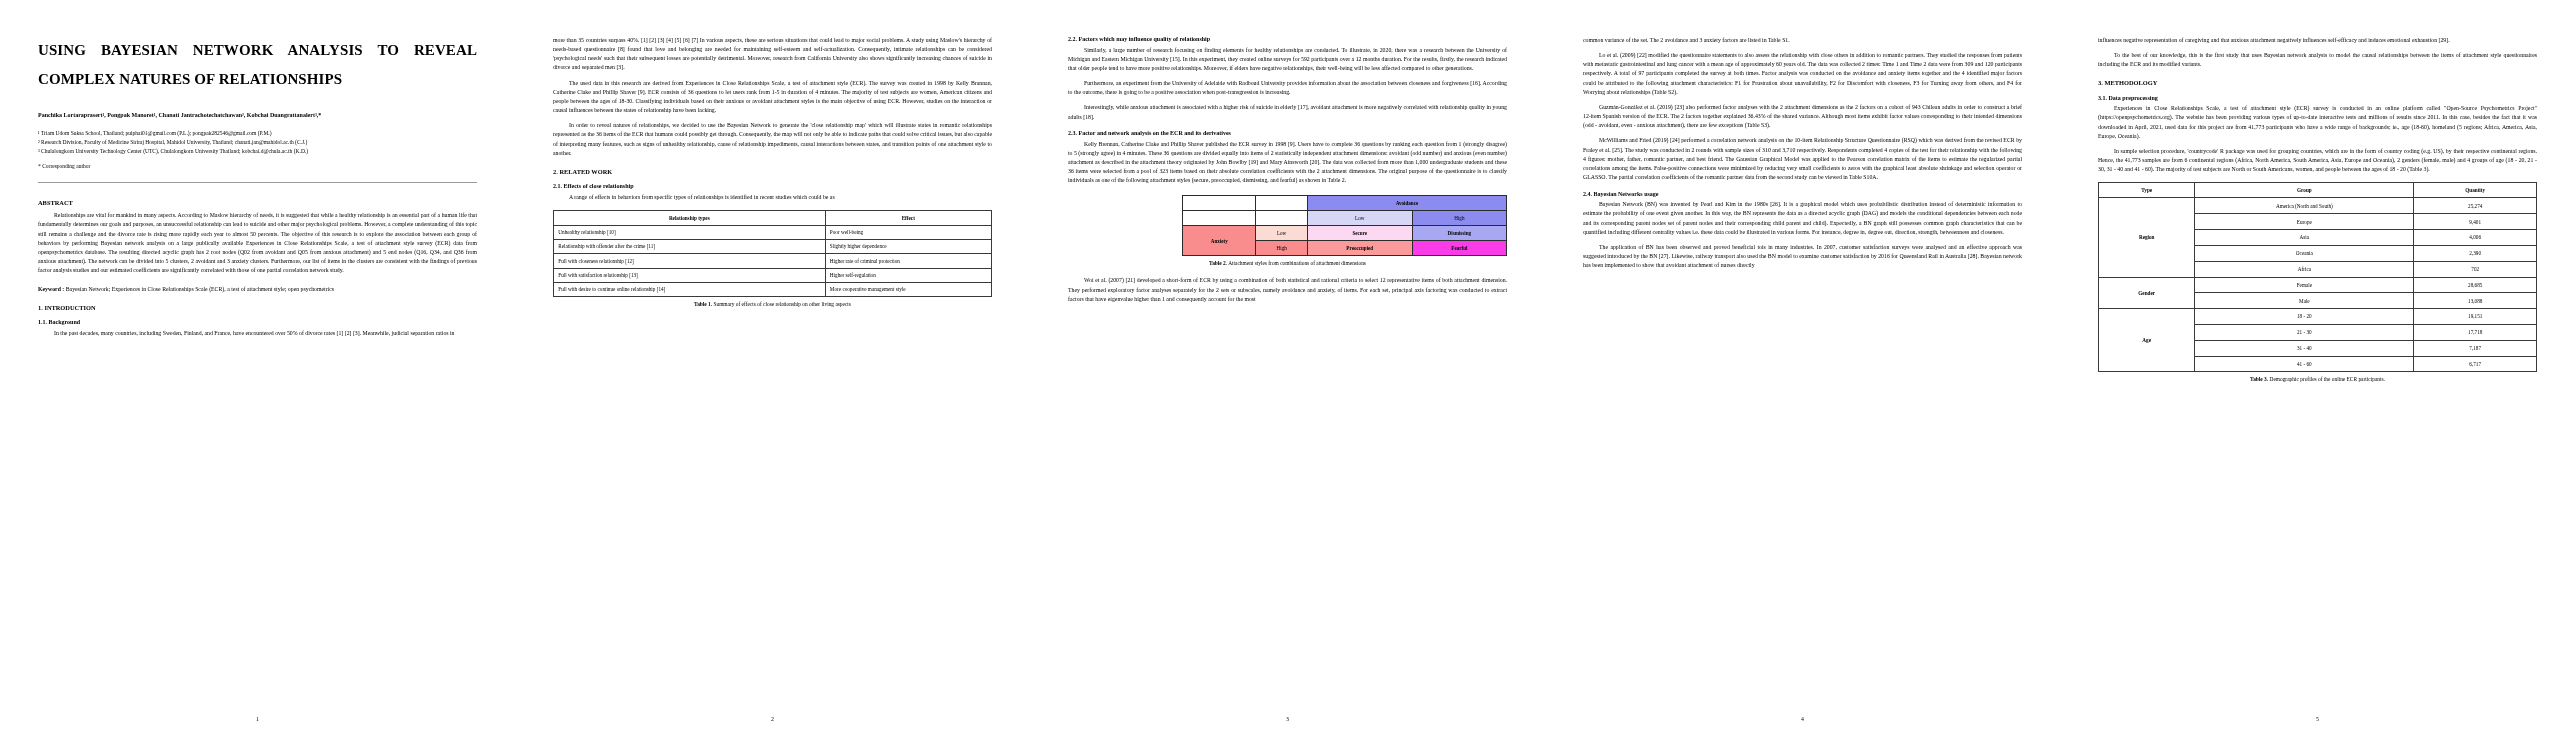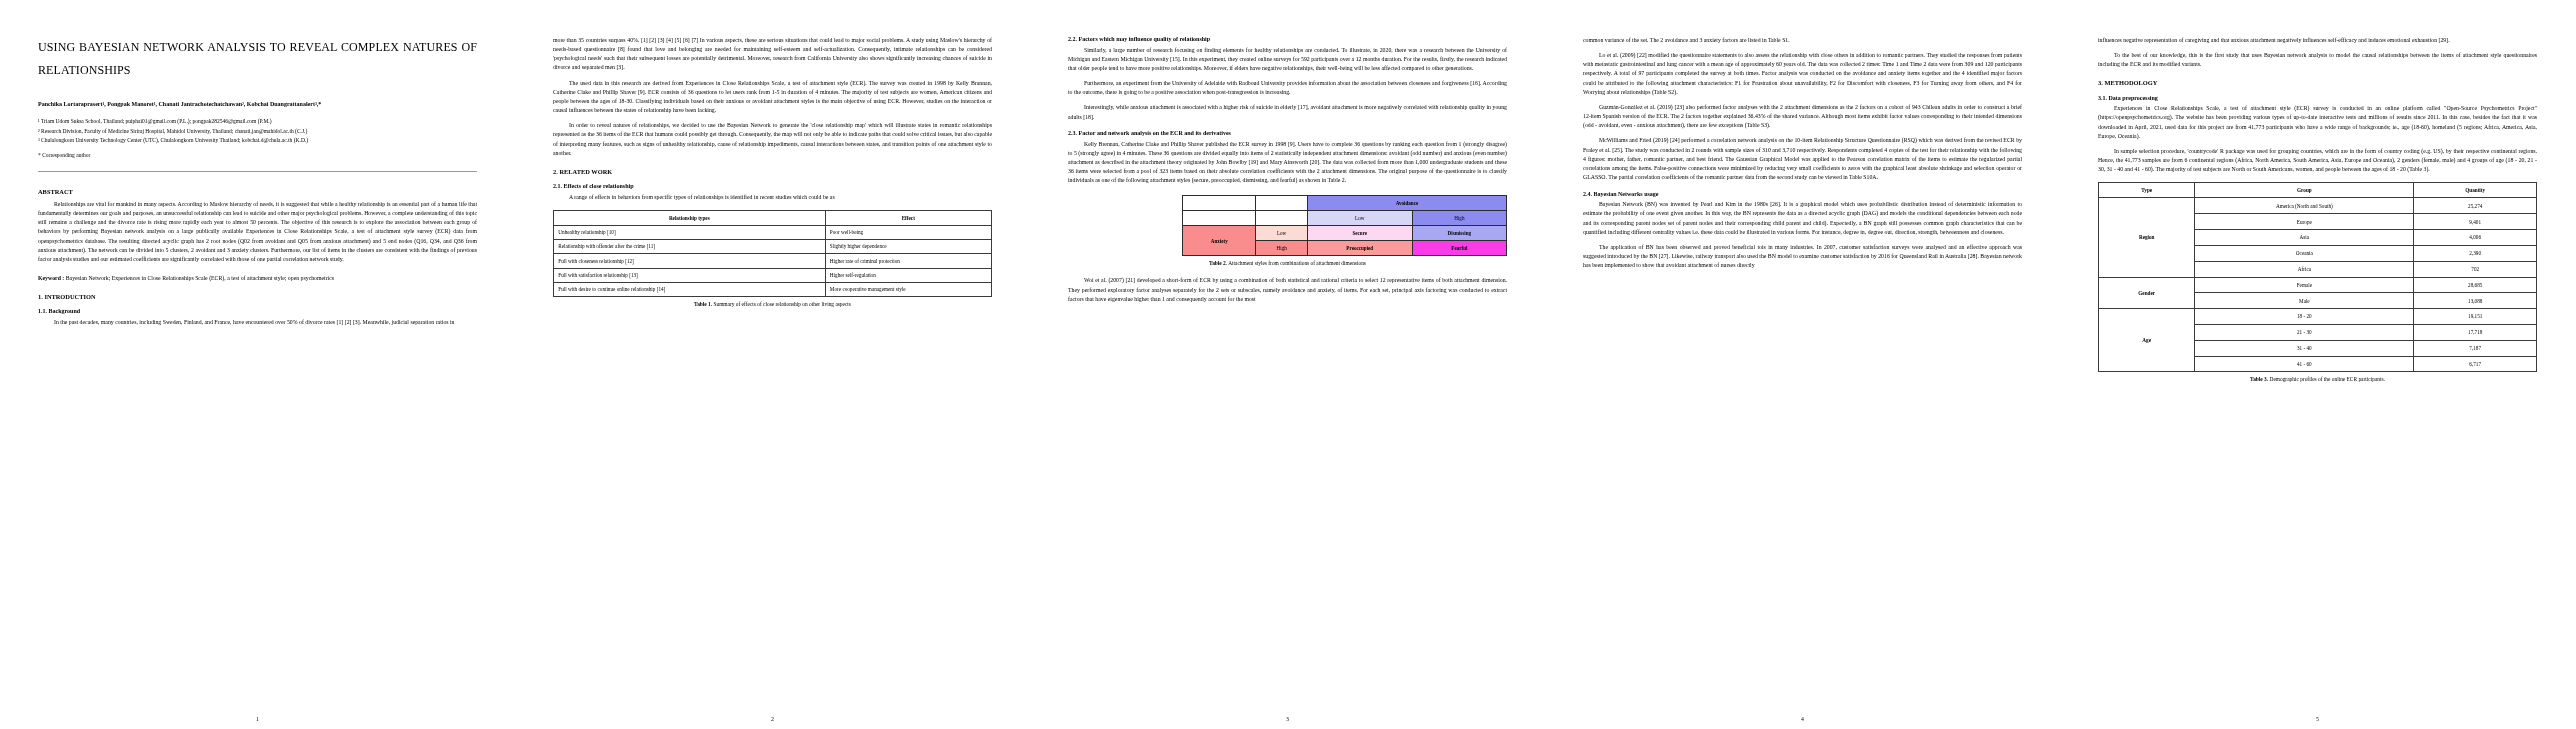--- a/index.html
+++ b/index.html
@@ -31,22 +31,22 @@
   }
   p, li, td, th, div.txt {
     font-size: 5.8px;
     line-height: 1.58;
     text-align: justify;
     text-justify: inter-word;
     hyphens: auto;
   }
   p.ind { text-indent: 16px; }
   h1.title {
-    font-size: 12px;
-    font-weight: normal;
+    font-size: 15px;
+    font-weight: bold;
     line-height: 1.9;
     text-align: justify;
     text-align-last: left;
     margin-bottom: 18px;
     letter-spacing: 0.1px;
   }
   .authors {
     font-size: 6px;
     font-weight: bold;
     line-height: 1.52;

